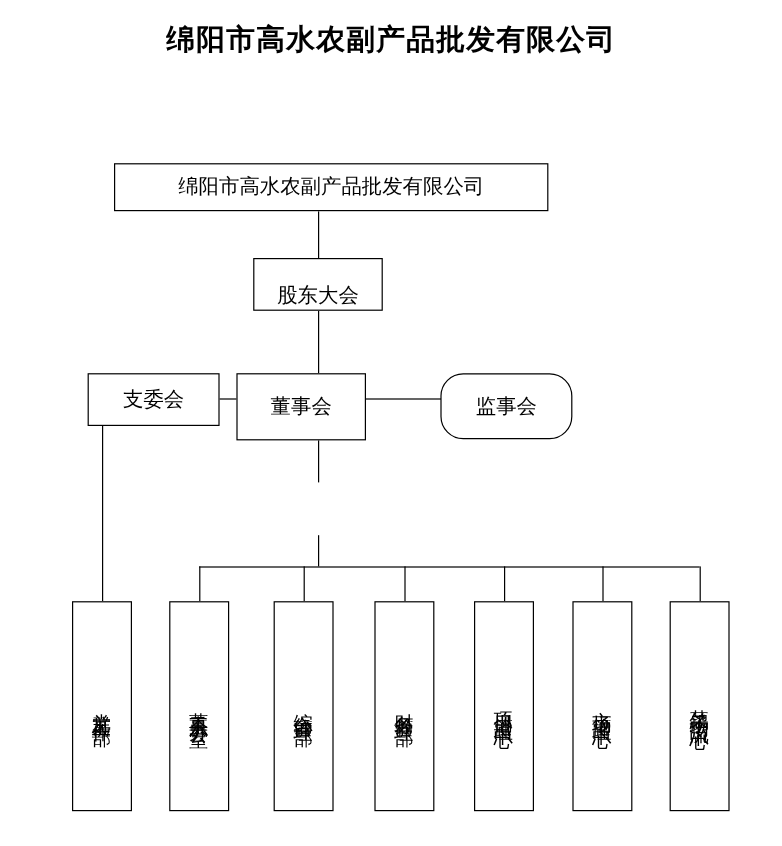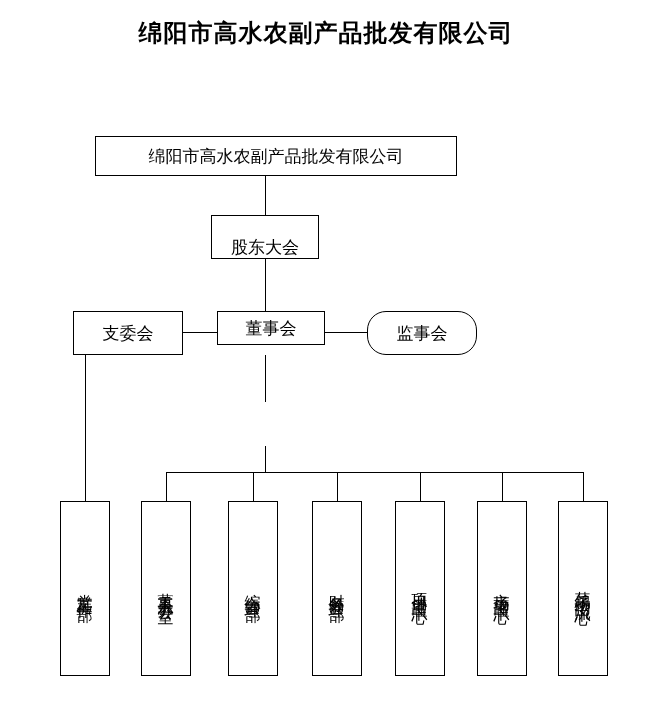--- a/index.html
+++ b/index.html
@@ -92,25 +92,25 @@
   </div>
 
   <div class="line v" style="left:265px; top:259px; height:52px;"></div>
 
   <div class="line h" style="left:95px; top:332px; width:380px;"></div>
 
   <div class="node" style="left:40px; top:311px; width:110px; height:44px;margin-left:33px;">
     <span>支委会</span>
   </div>
 
-  <div class="node" style="left:217px; top:311px; width:108px; height:34px;">
+  <div class="node" style="left:197px; top:311px; width:108px; height:56px;">
     <span>董事会</span>
   </div>
 
-  <div class="node" style="left:367px; top:311px; width:110px; height:44px;border-radius:19px;">
+  <div class="node" style="left:367px; top:311px; width:110px; height:55px;border-radius:19px;">
     <span>监事会</span>
   </div>
 
   <div class="line v" style="left:265px; top:355px; height:47px;"></div>
 
 
   <div class="line v" style="left:265px; top:446px; height:26px;"></div>
   <div class="line h" style="left:166px; top:472px; width:417px;"></div>
 
   <div class="line v" style="left:166px; top:472px; height:29px;"></div>

